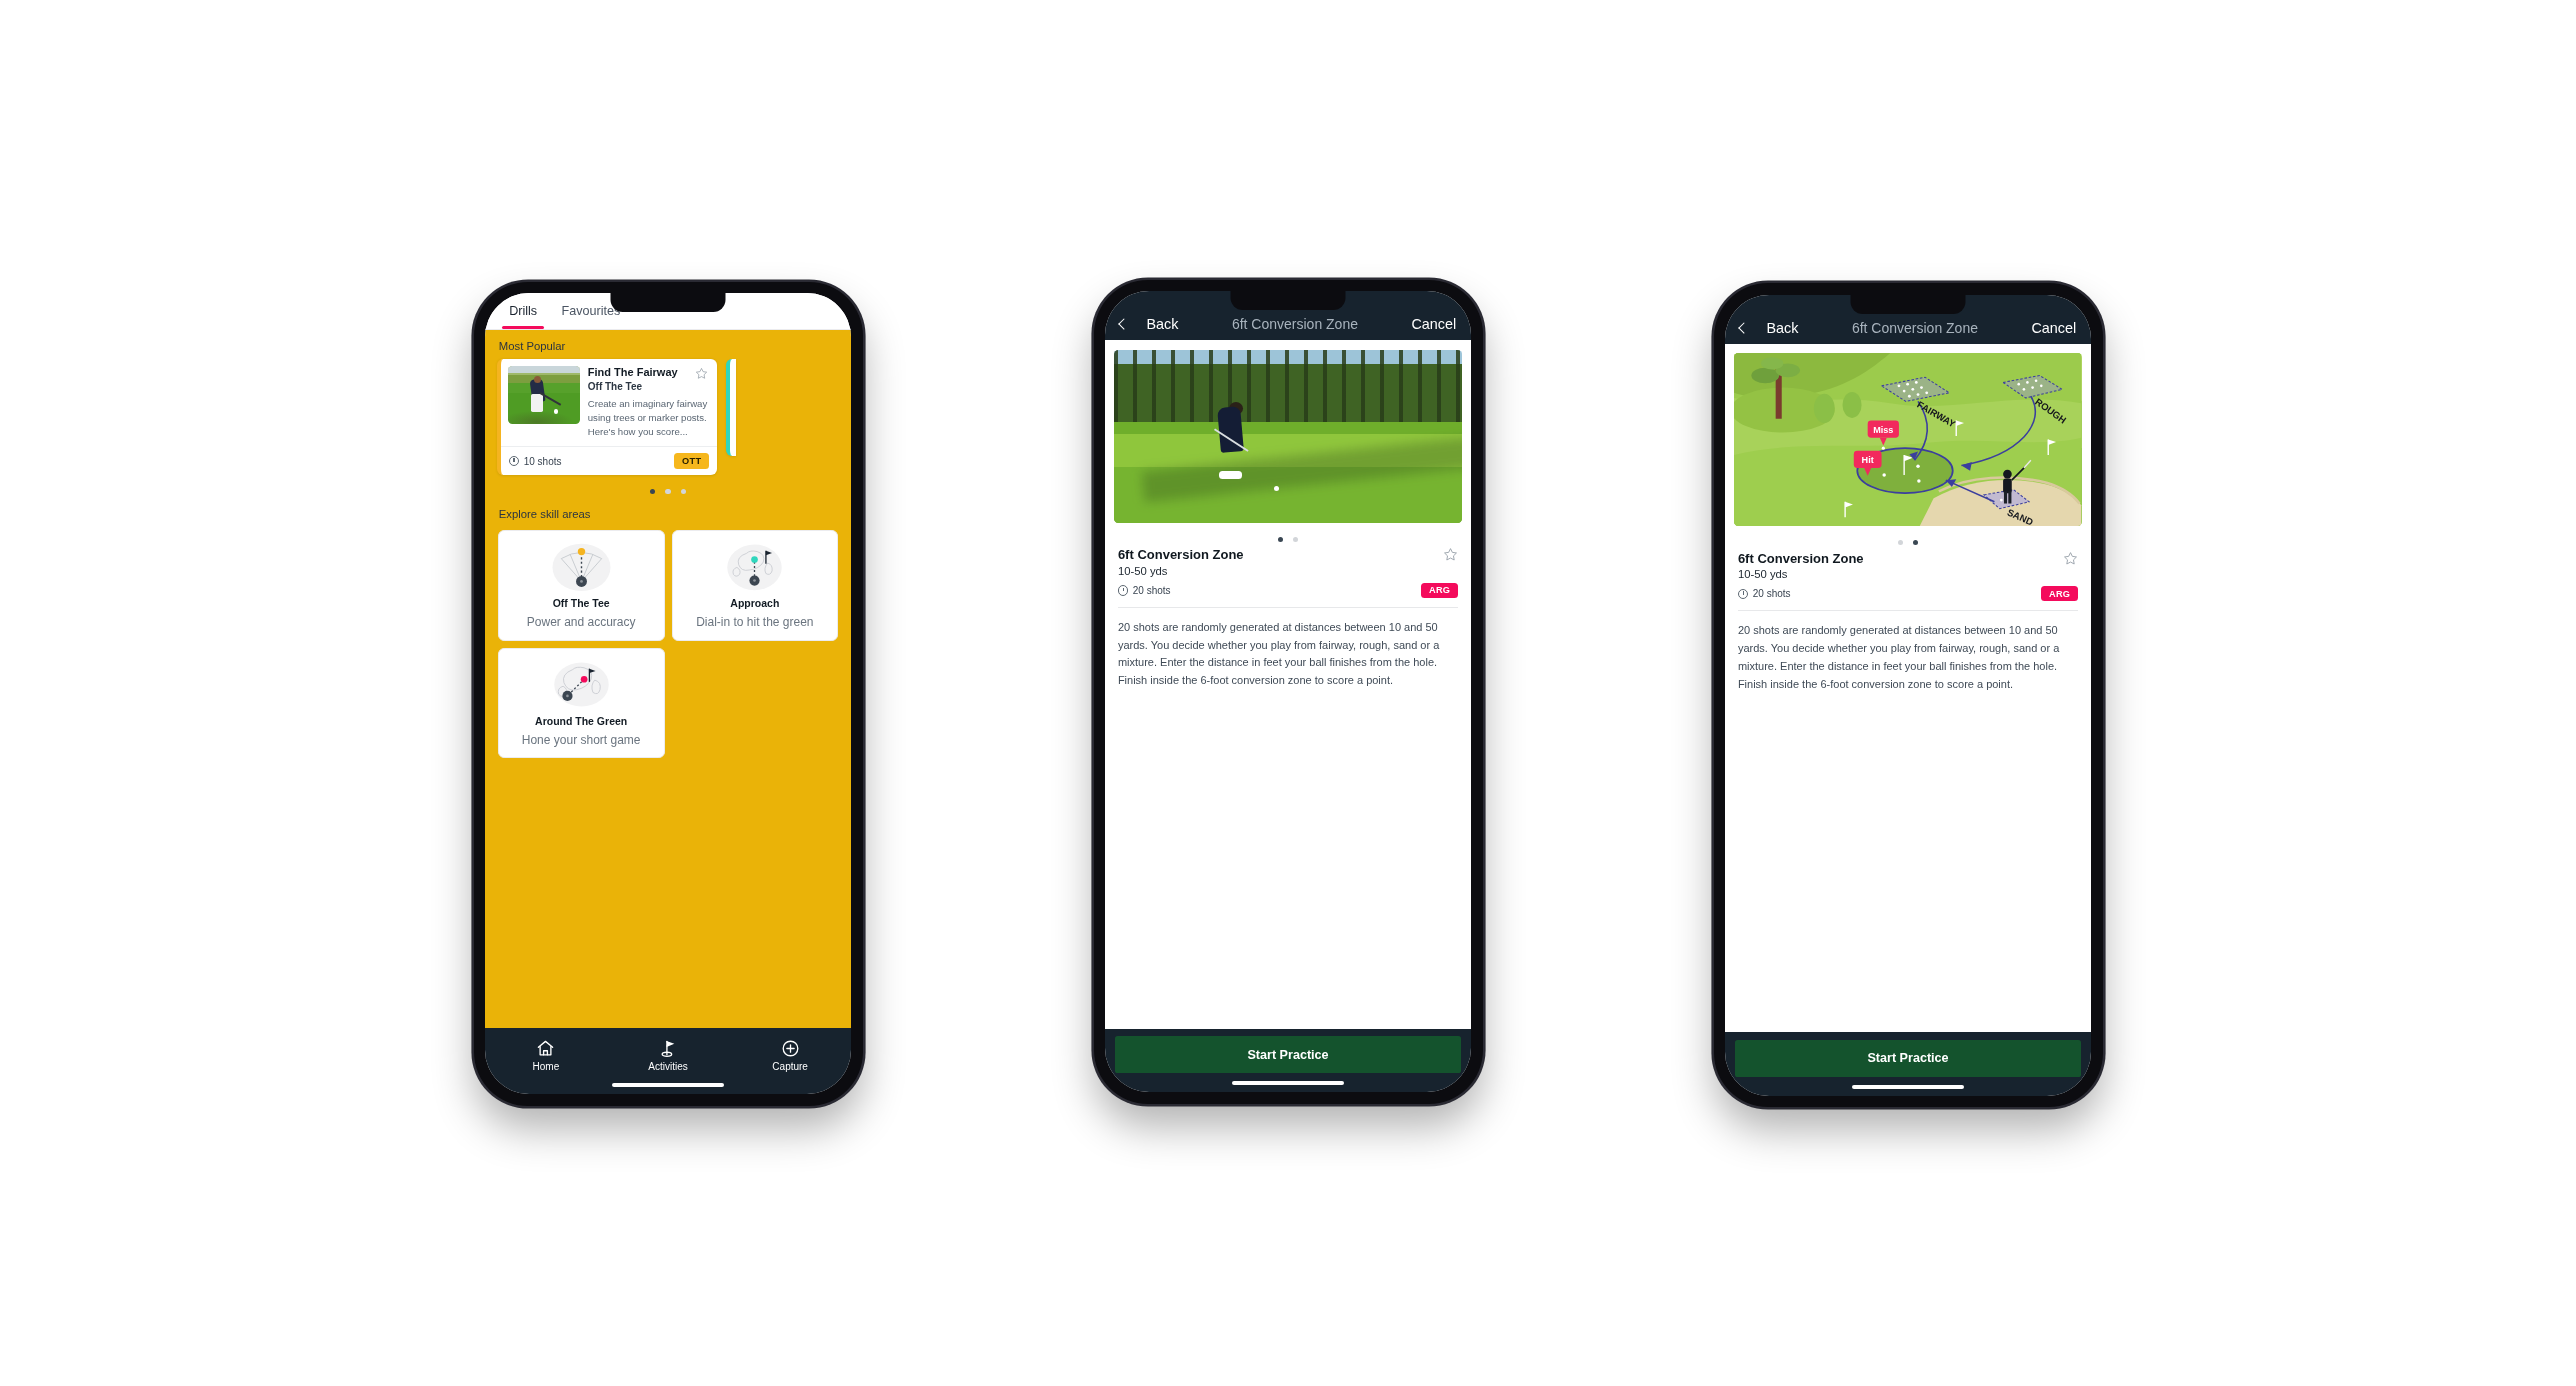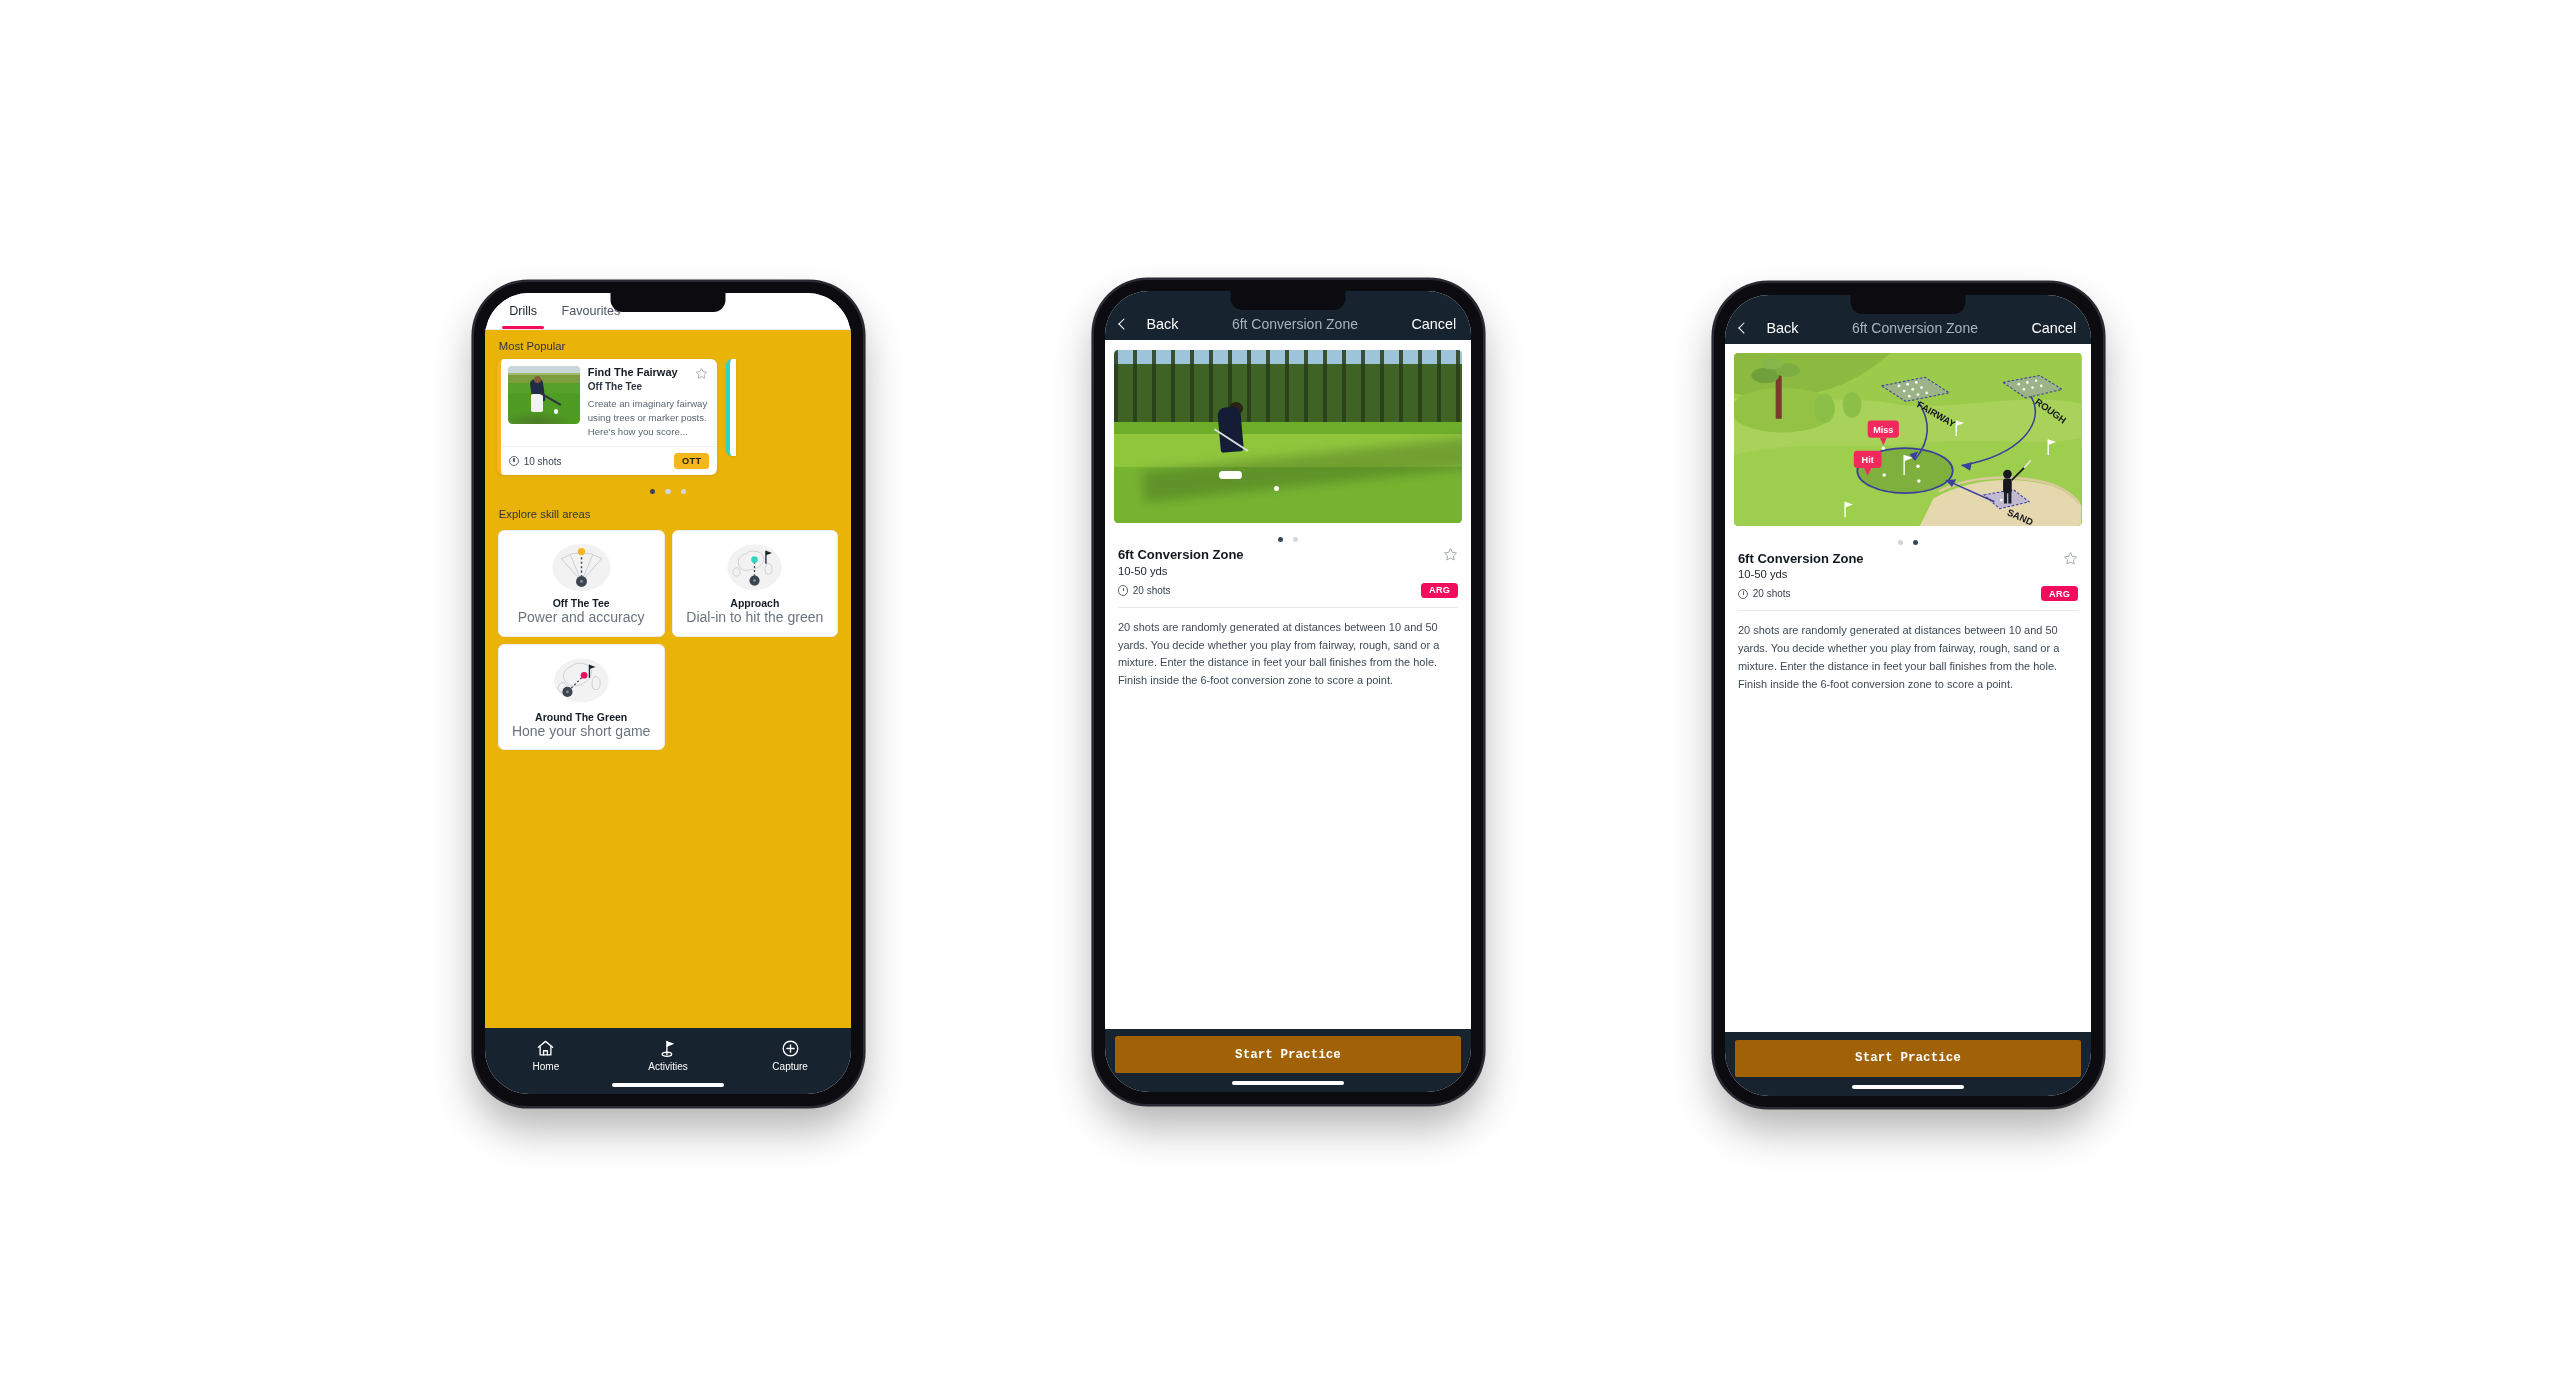--- a/index.html
+++ b/index.html
@@ -213,21 +213,21 @@
   }
   .skill-card {
     background: #ffffff;
     border: 0.9px solid #ececef;
     border-radius: 6.1px;
     padding: 9.6px 5.2px 10.5px 5.2px;
     text-align: center;
   }
   .skill-icon { height: 52px; display: flex; align-items: center; justify-content: center; }
   .skill-name { font-size: 10.5px; font-weight: 700; color: #121b24; margin-top: 4.4px; }
-  .skill-desc { font-size: 14px; color: #6a747f; margin-top: 0; }
+  .skill-desc { font-size: 12px; color: #6a747f; margin-top: 6px; }
 
   
   .botnav {
     background: #17232e;
     flex: 0 0 auto;
     height: 66px;
     display: flex;
     align-items: flex-start;
     padding-top: 9.6px;
     position: relative;
@@ -284,24 +284,24 @@
   .rule { height: 0.9px; background: #e7e8ea; margin: 0 3.5px; }
   .detail-desc {
     font-size: 11px; line-height: 1.62; color: #3f4a56;
     padding: 11.3px 3.5px 0 3.5px;
   }
   .detail-white { background:#ffffff; }
 
   .cta-wrap { background: #17232e; flex: 0 0 auto; padding: 7.8px 10.5px 19px 10.5px; position: relative; }
   .cta {
     width: 100%; height: 37px;
-    background: #a16207; color: #ffffff;
+    background: #14532d; color: #ffffff;
     border: none; border-radius: 2.6px;
     font-size: 12.6px; font-weight: 700;
-    font-family: Liberation Mono, monospace;
+    font-family: Liberation Sans, sans-serif;
   }
   .homebar2 {
     position: absolute;
     bottom: 7px; left: 50%; transform: translateX(-50%);
     width: 112px; height: 4.4px; border-radius: 2.6px; background: #ffffff;
   }
 </style>
 </head>
 <body>
 

